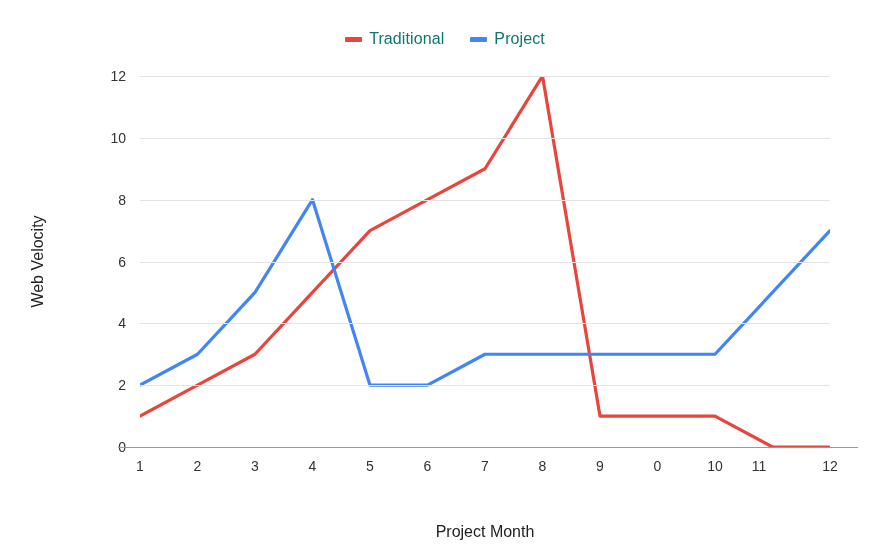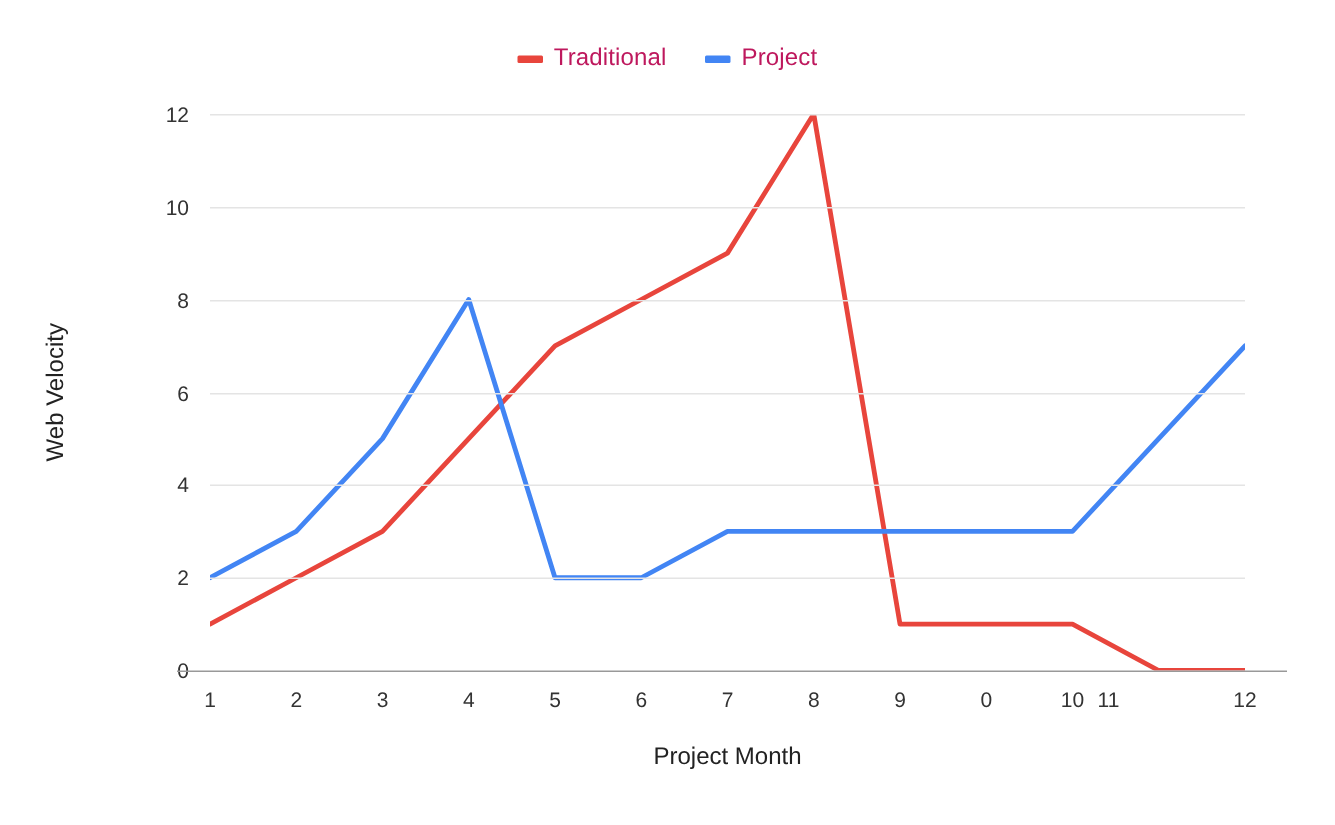--- a/index.html
+++ b/index.html
@@ -36,21 +36,21 @@
     align-items: center;
     gap: 7px;
   }
   .legend-swatch {
     width: 17px;
     height: 5px;
     border-radius: 1px;
   }
   .legend-label {
     font-size: 16px;
-    color: #be185d;
+    color: #0f766e;
     letter-spacing: 0.1px;
     white-space: nowrap;
   }
   
   #plot {
     position: absolute;
     left: 140px;
     top: 76px;
     width: 690px;
     height: 371px;
@@ -99,21 +99,21 @@
     transform: translateY(447px) rotate(-90deg);
     display: flex;
     align-items: center;
     justify-content: center;
     font-size: 16px;
     color: #222222;
   }
   #x-axis-title {
     position: absolute;
     left: 140px;
-    top: 496px;
+    top: 523px;
     width: 690px;
     text-align: center;
     font-size: 16px;
     color: #222222;
   }
   svg { display: block; }
 </style>
 </head>
 <body>
 
@@ -155,21 +155,21 @@
         <div class="xtick" style="left: 57.5px;">2</div>
         <div class="xtick" style="left: 115px;">3</div>
         <div class="xtick" style="left: 172.5px;">4</div>
         <div class="xtick" style="left: 230px;">5</div>
         <div class="xtick" style="left: 287.5px;">6</div>
         <div class="xtick" style="left: 345px;">7</div>
         <div class="xtick" style="left: 402.5px;">8</div>
         <div class="xtick" style="left: 460px;">9</div>
         <div class="xtick" style="left: 517.5px;">0</div>
         <div class="xtick" style="left: 575px;">10</div>
-        <div class="xtick" style="left: 599px;">11</div>
+        <div class="xtick" style="left: 619px;">11</div>
         <div class="xtick" style="left: 690px;">12</div>
       </div>
     <svg id="series-svg" width="690" height="371">
         <polyline points="0.00,340.08 57.50,309.17 115.00,278.25 172.50,216.42 230.00,154.58 287.50,123.67 345.00,92.75 402.50,0.00 460.00,340.08 517.50,340.08 575.00,340.08 632.50,371.00 690.00,371.00" fill="none" stroke="#e8453c" stroke-width="3.2" stroke-linejoin="round" stroke-linecap="round"></polyline>
         <polyline points="0.00,309.17 57.50,278.25 115.00,216.42 172.50,123.67 230.00,309.17 287.50,309.17 345.00,278.25 402.50,278.25 460.00,278.25 517.50,278.25 575.00,278.25 632.50,216.42 690.00,154.58" fill="none" stroke="#4285f4" stroke-width="3.2" stroke-linejoin="round" stroke-linecap="round"></polyline>
       </svg>
     <div id="axis-baseline"></div>
   </div>
 
   <div id="x-axis-title">Project Month</div>

